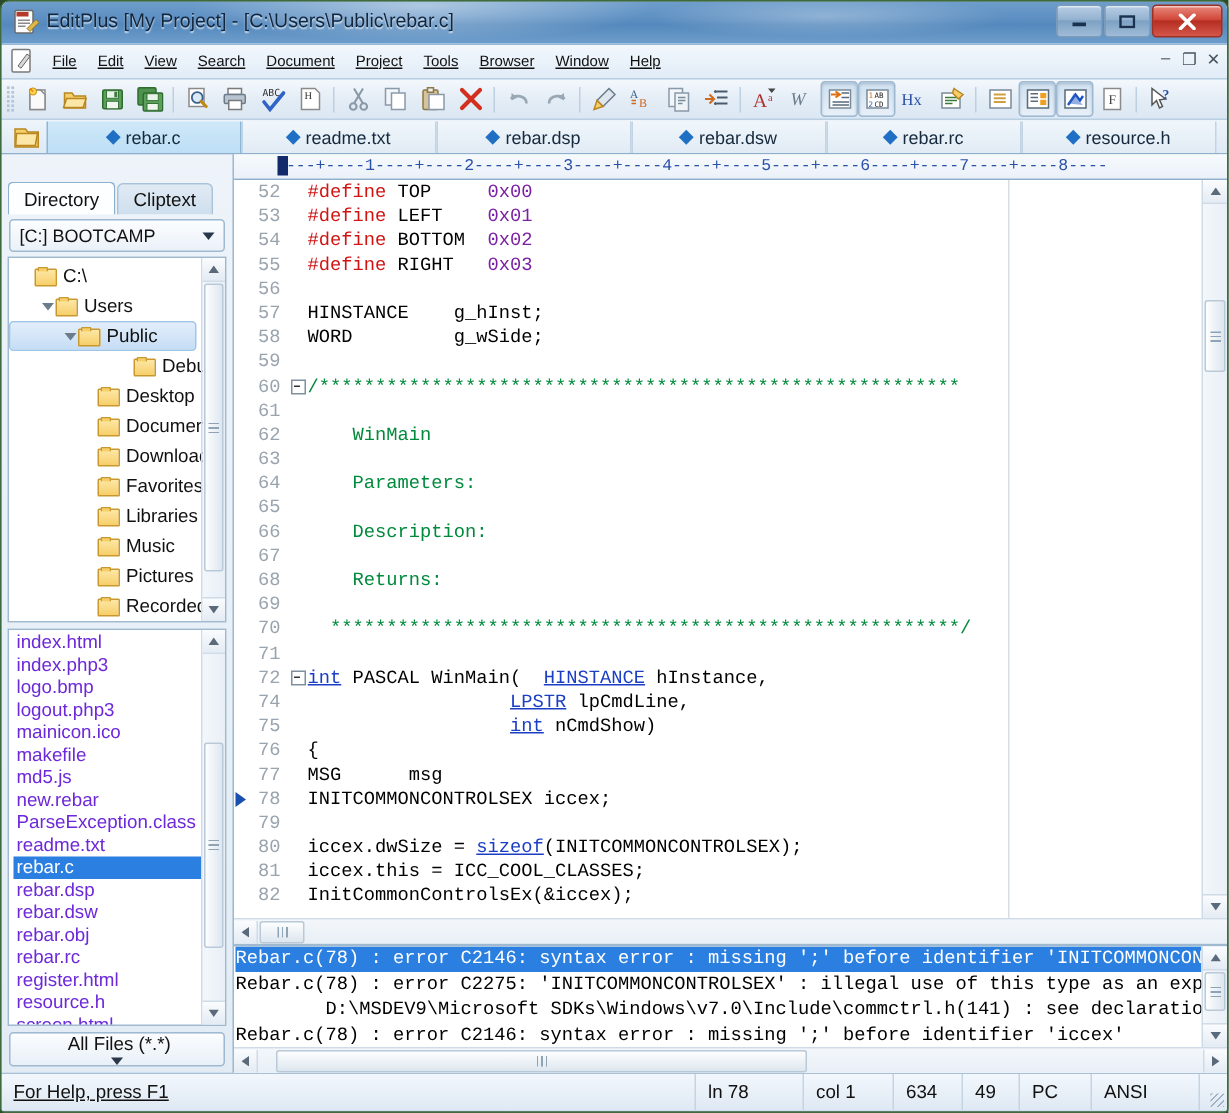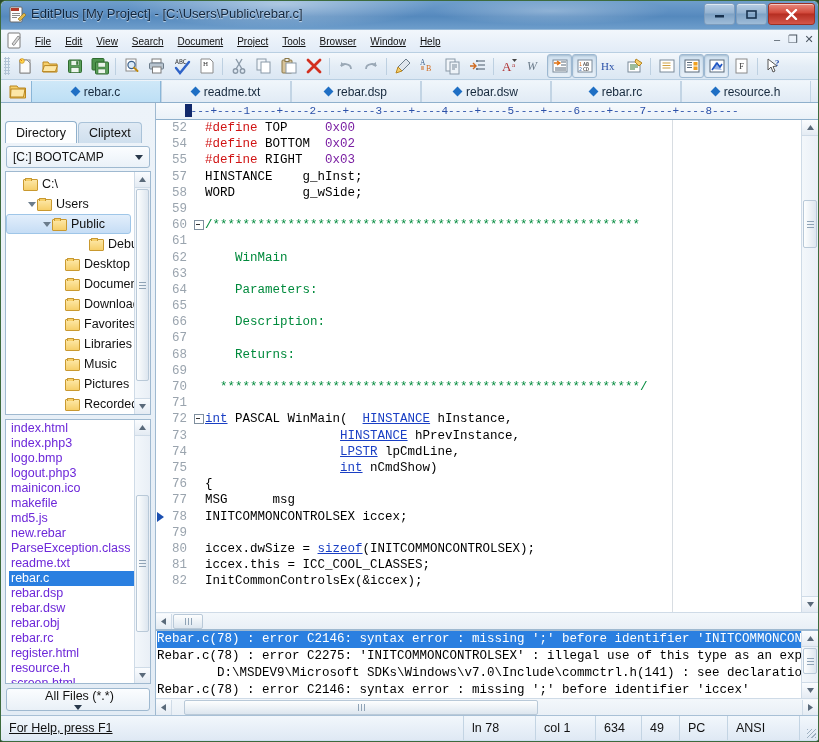--- a/index.html
+++ b/index.html
@@ -733,39 +733,40 @@
     <div class="rightpanel">
       <div class="ruler">
         <i class="caretmark"></i>
         <span>----+----1----+----2----+----3----+----4----+----5----+----6----+----7----+----8----</span>
       </div>
 
       <div class="editor-wrap">
         <div class="editor" id="editor">
           <div class="margin-line"></div>
         <div class="erow"><span class="bookmark"></span><span class="lnum">52</span><span class="foldbox"></span><span class="code"><span class="k-pre">#define</span><span> TOP     </span><span class="k-num">0x00</span></span></div>
+            <div class="erow"><span class="bookmark"></span><span class="lnum">53</span><span class="foldbox"></span><span class="code"><span class="k-pre">#define</span><span> LEFT    </span><span class="k-num">0x01</span></span></div>
             <div class="erow"><span class="bookmark"></span><span class="lnum">54</span><span class="foldbox"></span><span class="code"><span class="k-pre">#define</span><span> BOTTOM  </span><span class="k-num">0x02</span></span></div>
             <div class="erow"><span class="bookmark"></span><span class="lnum">55</span><span class="foldbox"></span><span class="code"><span class="k-pre">#define</span><span> RIGHT   </span><span class="k-num">0x03</span></span></div>
+            <div class="erow"><span class="bookmark"></span><span class="lnum">56</span><span class="foldbox"></span><span class="code"></span></div>
             <div class="erow"><span class="bookmark"></span><span class="lnum">57</span><span class="foldbox"></span><span class="code"><span>HINSTANCE    g_hInst;</span></span></div>
             <div class="erow"><span class="bookmark"></span><span class="lnum">58</span><span class="foldbox"></span><span class="code"><span>WORD         g_wSide;</span></span></div>
             <div class="erow"><span class="bookmark"></span><span class="lnum">59</span><span class="foldbox"></span><span class="code"></span></div>
             <div class="erow"><span class="bookmark"></span><span class="lnum">60</span><span class="foldbox"><i></i></span><span class="code"><span class="k-cmt">/*********************************************************</span></span></div>
             <div class="erow"><span class="bookmark"></span><span class="lnum">61</span><span class="foldbox"></span><span class="code"></span></div>
             <div class="erow"><span class="bookmark"></span><span class="lnum">62</span><span class="foldbox"></span><span class="code"><span class="k-cmt">    WinMain</span></span></div>
             <div class="erow"><span class="bookmark"></span><span class="lnum">63</span><span class="foldbox"></span><span class="code"></span></div>
             <div class="erow"><span class="bookmark"></span><span class="lnum">64</span><span class="foldbox"></span><span class="code"><span class="k-cmt">    Parameters:</span></span></div>
             <div class="erow"><span class="bookmark"></span><span class="lnum">65</span><span class="foldbox"></span><span class="code"></span></div>
             <div class="erow"><span class="bookmark"></span><span class="lnum">66</span><span class="foldbox"></span><span class="code"><span class="k-cmt">    Description:</span></span></div>
             <div class="erow"><span class="bookmark"></span><span class="lnum">67</span><span class="foldbox"></span><span class="code"></span></div>
             <div class="erow"><span class="bookmark"></span><span class="lnum">68</span><span class="foldbox"></span><span class="code"><span class="k-cmt">    Returns:</span></span></div>
             <div class="erow"><span class="bookmark"></span><span class="lnum">69</span><span class="foldbox"></span><span class="code"></span></div>
             <div class="erow"><span class="bookmark"></span><span class="lnum">70</span><span class="foldbox"></span><span class="code"><span class="k-cmt">  ********************************************************/</span></span></div>
             <div class="erow"><span class="bookmark"></span><span class="lnum">71</span><span class="foldbox"></span><span class="code"></span></div>
             <div class="erow"><span class="bookmark"></span><span class="lnum">72</span><span class="foldbox"><i></i></span><span class="code"><span class="k-kw">int</span><span> PASCAL WinMain(  </span><span class="k-kw">HINSTANCE</span><span> hInstance,</span></span></div>
-            <div class="erow"><span class="bookmark"></span><span class="lnum">73</span><span class="foldbox"></span><span class="code"><span>                  </span><span class="k-kw">HINSTANCE</span><span> hPrevInstance,</span></span></div>
             <div class="erow"><span class="bookmark"></span><span class="lnum">74</span><span class="foldbox"></span><span class="code"><span>                  </span><span class="k-kw">LPSTR</span><span> lpCmdLine,</span></span></div>
             <div class="erow"><span class="bookmark"></span><span class="lnum">75</span><span class="foldbox"></span><span class="code"><span>                  </span><span class="k-kw">int</span><span> nCmdShow)</span></span></div>
             <div class="erow"><span class="bookmark"></span><span class="lnum">76</span><span class="foldbox"></span><span class="code"><span>{</span></span></div>
             <div class="erow"><span class="bookmark"></span><span class="lnum">77</span><span class="foldbox"></span><span class="code"><span>MSG      msg</span></span></div>
             <div class="erow"><span class="bookmark"><i></i></span><span class="lnum">78</span><span class="foldbox"></span><span class="code"><span>INITCOMMONCONTROLSEX iccex;</span></span></div>
             <div class="erow"><span class="bookmark"></span><span class="lnum">79</span><span class="foldbox"></span><span class="code"></span></div>
             <div class="erow"><span class="bookmark"></span><span class="lnum">80</span><span class="foldbox"></span><span class="code"><span>iccex.dwSize = </span><span class="k-kw">sizeof</span><span>(INITCOMMONCONTROLSEX);</span></span></div>
             <div class="erow"><span class="bookmark"></span><span class="lnum">81</span><span class="foldbox"></span><span class="code"><span>iccex.this = ICC_COOL_CLASSES;</span></span></div>
             <div class="erow"><span class="bookmark"></span><span class="lnum">82</span><span class="foldbox"></span><span class="code"><span>InitCommonControlsEx(&amp;iccex);</span></span></div>
           </div>

